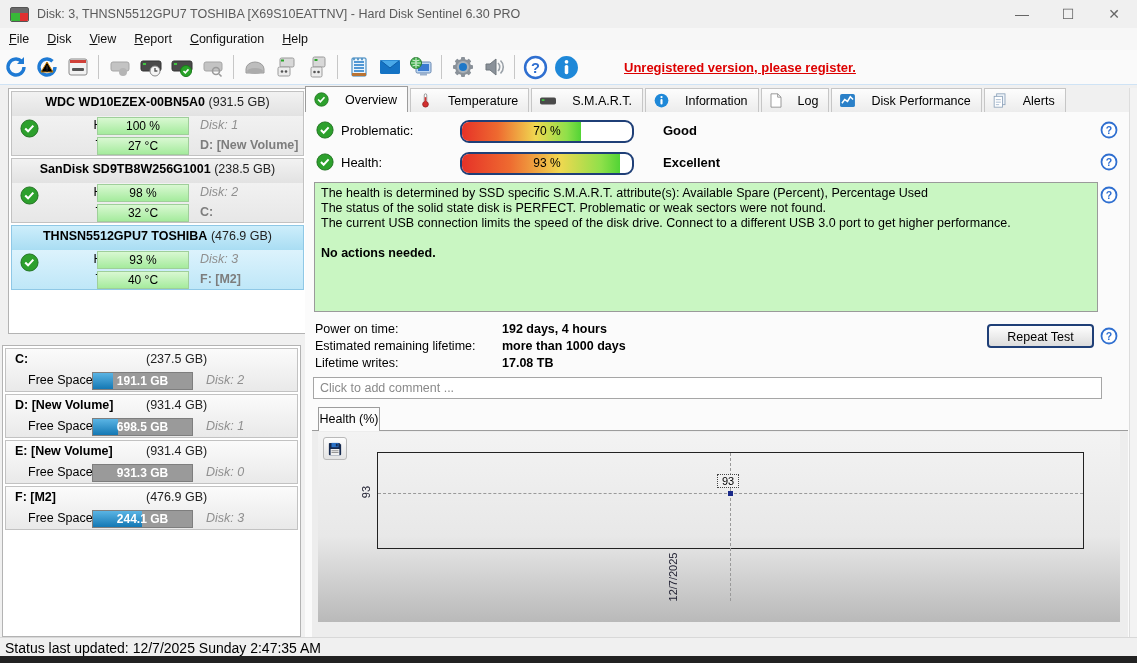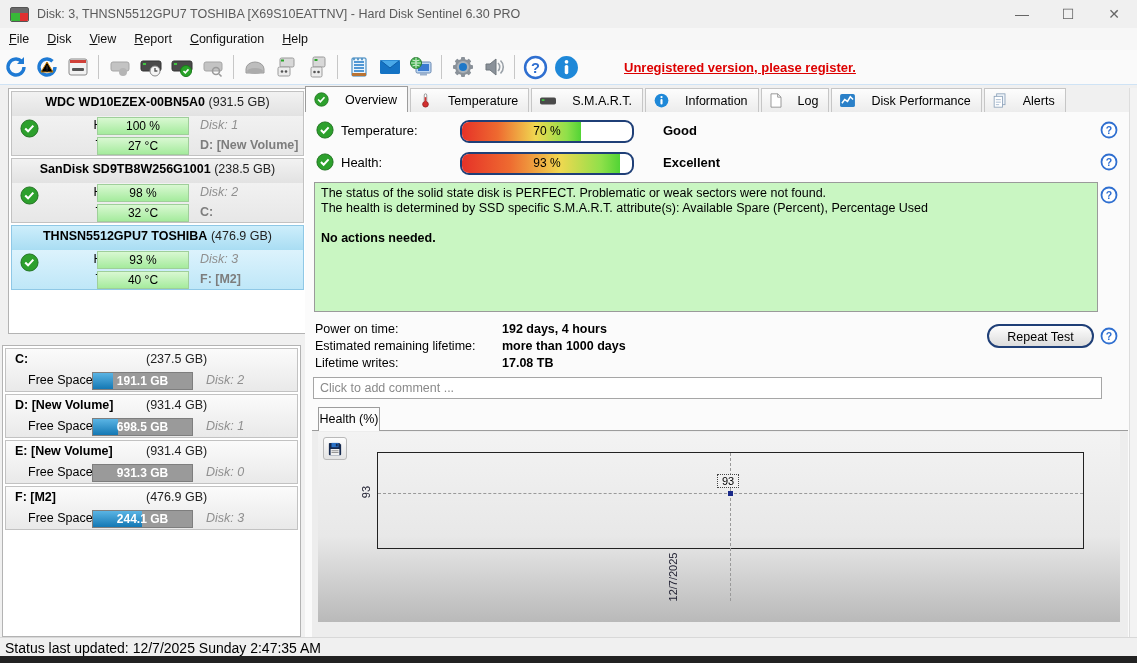--- a/index.html
+++ b/index.html
@@ -58,21 +58,21 @@
   .meter{position:absolute;left:155px;top:0;width:170px;height:19px;border:2px solid #1f3f77;border-radius:9px;background:#fff;overflow:hidden;}
   .meter-fill{position:absolute;left:0;top:0;height:100%;background:linear-gradient(90deg,#e63228,#ee6a30 30%,#f0d850 62%,#8fe04a 88%,#52d435);}
   .meter-text{position:absolute;left:0;top:0;width:100%;text-align:center;font-size:12px;line-height:19px;color:#000;}
   .meter-rating{position:absolute;left:358px;top:3px;font-size:13px;font-weight:bold;color:#000;}
   .help{position:absolute;width:18px;height:18px;}
   .status-box{position:absolute;left:9px;top:70px;width:770px;height:122px;background:#c9f6c2;border:1px solid #9a9a9a;padding:3px 6px;font-size:12.5px;color:#000;line-height:15px;}
   .status-action{font-weight:bold;margin-top:15px;}
   .stat-row{position:absolute;left:10px;font-size:12.5px;color:#000;height:16px;}
   .stat-label{display:inline-block;width:187px;}
   .stat-value{font-weight:bold;}
-  .repeat-btn{position:absolute;left:682px;top:212px;width:107px;height:24px;border:2px solid #1f3f77;border-radius:12px;background:linear-gradient(#fefefe,#dcdcdc);font-size:12.5px;text-align:center;line-height:20px;color:#000;}
+  .repeat-btn{position:absolute;left:682px;top:212px;width:107px;height:24px;border:2px solid #1f3f77;border-radius:4px;background:linear-gradient(#fefefe,#dcdcdc);font-size:12.5px;text-align:center;line-height:20px;color:#000;}
   .comment-input{position:absolute;left:8px;top:265px;width:775px;height:20px;border:1px solid #a6a6a6;background:#fff;font-size:12.5px;font-family:"Liberation Sans",sans-serif;color:#333;padding:0 6px;}
   .comment-input::placeholder{color:#8a8a8a;}
   
   .chart-tab{position:absolute;left:13px;top:295px;width:60px;height:23px;background:#fbfbfb;border:1px solid #9c9c9c;border-bottom:none;font-size:12.5px;text-align:center;line-height:23px;z-index:2;}
   .chart-panel{position:absolute;left:7px;top:318px;width:816px;height:206px;border-top:1px solid #9c9c9c;background:#ededed;}
   .chart-canvas{position:absolute;left:6px;top:1px;width:802px;height:190px;background:linear-gradient(#f3f3f3 0%,#e8e8e8 55%,#b9b9b9 100%);}
   .save-btn{position:absolute;left:5px;top:5px;width:22px;height:21px;border:1px solid #b9b9b9;border-radius:3px;background:linear-gradient(#fdfdfd,#e3e3e3);display:flex;align-items:center;justify-content:center;}
   .plot{position:absolute;left:59px;top:20px;width:705px;height:95px;border:1px solid #222;}
   .gridline-h{position:absolute;left:0;top:40px;width:100%;border-top:1px dashed #9a9a9a;}
   .gridline-v{position:absolute;left:352px;top:0;height:148px;border-left:1px dashed #9a9a9a;}
@@ -415,21 +415,21 @@
       </div>
   </div>
 
   <div class="content">
 
     <div class="meter-row" style="top:8px;">
       <span class="check-pos"><svg width="18" height="18" viewBox="0 0 20 20">
             <circle cx="10" cy="10" r="9" fill="#2da02d" stroke="#1d701d"></circle>
             <path d="M5.5 10l3 3 5.5-6" fill="none" stroke="#fff" stroke-width="2.2"></path>
           </svg></span>
-      <span class="meter-label">Temperature:</span>
+      <span class="meter-label">Problematic:</span>
       <span class="meter">
           <span class="meter-fill" style="width: 70%;"></span>
           <span class="meter-text">70 %</span>
         </span>
       <span class="meter-rating">Good</span>
       <span class="help" style="left:795px;top:1px;"><svg width="18" height="18" viewBox="0 0 24 24">
             <circle cx="12" cy="12" r="10" fill="#fff" stroke="#2f6fd0" stroke-width="2.4"></circle>
             <text x="12" y="17" text-anchor="middle" font-size="14" font-weight="bold" fill="#2f6fd0" font-family="Liberation Sans,sans-serif">?</text>
           </svg></span>
     </div>
@@ -445,22 +445,23 @@
           <span class="meter-text">93 %</span>
         </span>
       <span class="meter-rating">Excellent</span>
       <span class="help" style="left:795px;top:1px;"><svg width="18" height="18" viewBox="0 0 24 24">
             <circle cx="12" cy="12" r="10" fill="#fff" stroke="#2f6fd0" stroke-width="2.4"></circle>
             <text x="12" y="17" text-anchor="middle" font-size="14" font-weight="bold" fill="#2f6fd0" font-family="Liberation Sans,sans-serif">?</text>
           </svg></span>
     </div>
 
     <div class="status-box">
+      <div>The health is determined by SSD specific S.M.A.R.T. attribute(s):  Available Spare (Percent), Percentage Used</div>
       <div>The status of the solid state disk is PERFECT. Problematic or weak sectors were not found.</div>
-      <div>The health is determined by SSD specific S.M.A.R.T. attribute(s):  Available Spare (Percent), Percentage Used</div>
+      <div>The current USB connection limits the speed of the disk drive. Connect to a different USB 3.0 port to get higher performance.</div>
       <div class="status-action">No actions needed.</div>
     </div>
     <span class="help" style="left:795px;top:74px;"><svg width="18" height="18" viewBox="0 0 24 24">
           <circle cx="12" cy="12" r="10" fill="#fff" stroke="#2f6fd0" stroke-width="2.4"></circle>
           <text x="12" y="17" text-anchor="middle" font-size="14" font-weight="bold" fill="#2f6fd0" font-family="Liberation Sans,sans-serif">?</text>
         </svg></span>
 
     <div class="stat-row" style="top:210px;"><span class="stat-label">Power on time:</span><span class="stat-value">192 days, 4 hours</span></div>
     <div class="stat-row" style="top:227px;"><span class="stat-label">Estimated remaining lifetime:</span><span class="stat-value">more than 1000 days</span></div>
     <div class="stat-row" style="top:244px;"><span class="stat-label">Lifetime writes:</span><span class="stat-value">17.08 TB</span></div>

